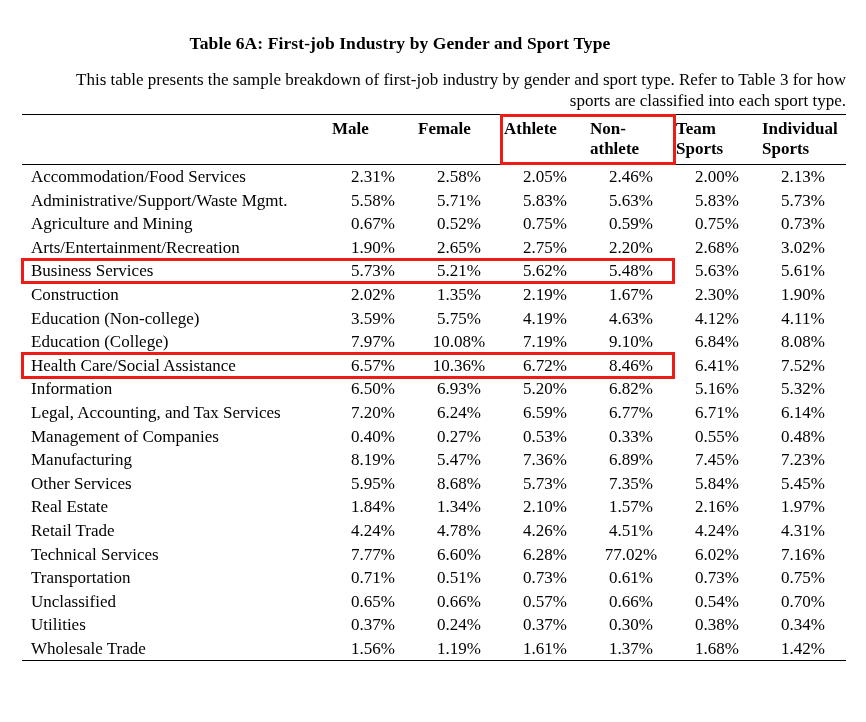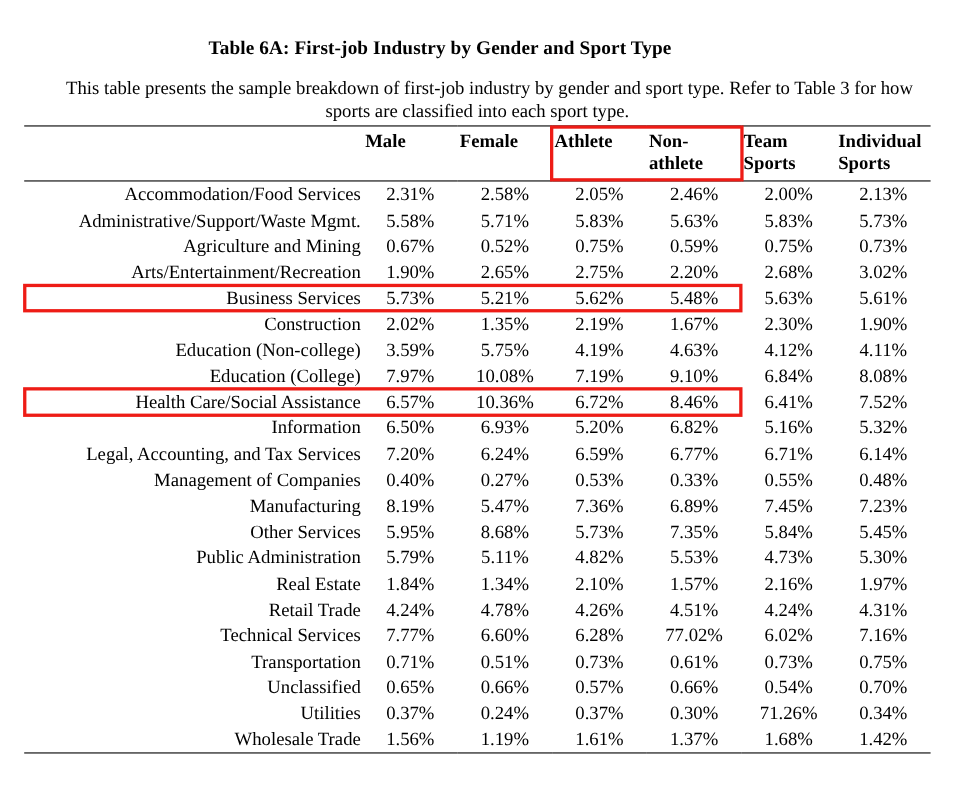--- a/index.html
+++ b/index.html
@@ -32,21 +32,21 @@
     top: 33px;
   }
   .caption {
     position: absolute;
     left: 22px;
     top: 69px;
     width: 824px;
     font-size: 17px;
     line-height: 21px;
     text-indent: 22px;
-    text-align: center;
+    text-align: right;
   }
   .table-wrap {
     position: absolute;
     left: 22px;
     top: 114px;
     width: 824px;
   }
   table.main {
     border-collapse: collapse;
     width: 824px;
@@ -77,21 +77,21 @@
   }
 
   table.main tbody td {
     font-size: 17px;
     padding: 1px 2px 1px 2px;
     line-height: 21.6px;
     text-align: center;
     white-space: nowrap;
   }
   table.main tbody td.lbl {
-    text-align: right;
+    text-align: left;
     padding-left: 9px;
   }
 
   
   .redbox {
     position: absolute;
     border: 3.5px solid #ee1c16;
     box-sizing: border-box;
     pointer-events: none;
     background: transparent;
@@ -267,29 +267,20 @@
           <tr>
             <td class="lbl">Other Services</td>
             <td>5.95%</td>
             <td>8.68%</td>
             <td>5.73%</td>
             <td>7.35%</td>
             <td>5.84%</td>
             <td>5.45%</td>
           </tr>
           <tr>
-            <td class="lbl">Public Administration</td>
-            <td>5.79%</td>
-            <td>5.11%</td>
-            <td>4.82%</td>
-            <td>5.53%</td>
-            <td>4.73%</td>
-            <td>5.30%</td>
-          </tr>
-          <tr>
             <td class="lbl">Real Estate</td>
             <td>1.84%</td>
             <td>1.34%</td>
             <td>2.10%</td>
             <td>1.57%</td>
             <td>2.16%</td>
             <td>1.97%</td>
           </tr>
           <tr>
             <td class="lbl">Retail Trade</td>
@@ -326,21 +317,21 @@
             <td>0.66%</td>
             <td>0.54%</td>
             <td>0.70%</td>
           </tr>
           <tr>
             <td class="lbl">Utilities</td>
             <td>0.37%</td>
             <td>0.24%</td>
             <td>0.37%</td>
             <td>0.30%</td>
-            <td>71.26%</td>
+            <td>0.38%</td>
             <td>0.34%</td>
           </tr>
           <tr class="rule-bot">
             <td class="lbl">Wholesale Trade</td>
             <td>1.56%</td>
             <td>1.19%</td>
             <td>1.61%</td>
             <td>1.37%</td>
             <td>1.68%</td>
             <td>1.42%</td>

